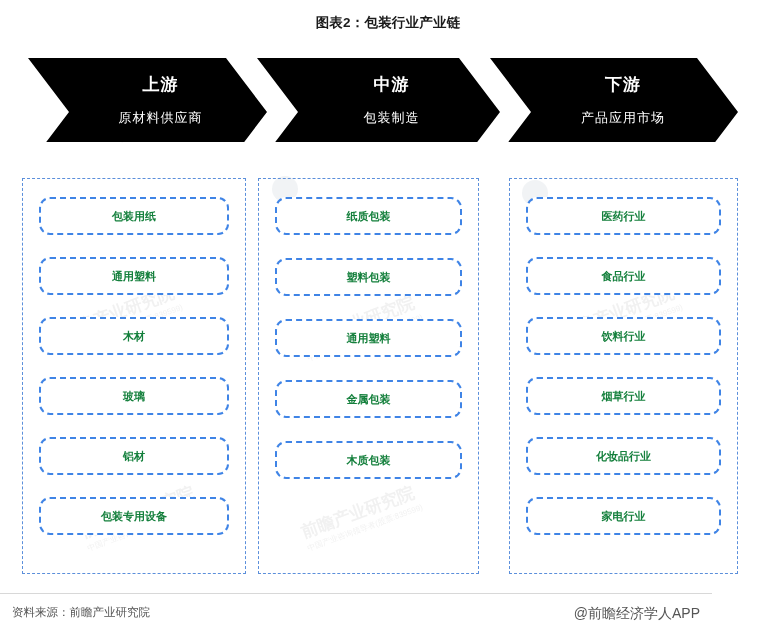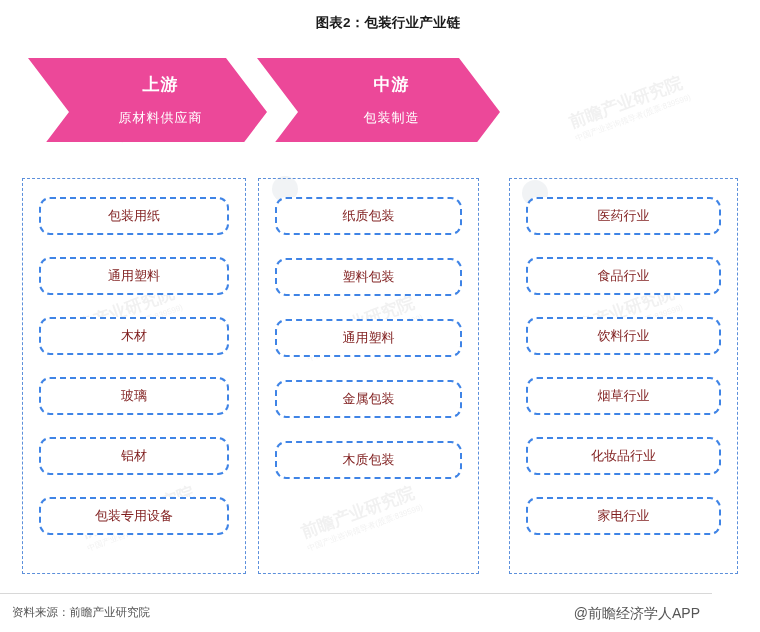--- a/index.html
+++ b/index.html
@@ -35,21 +35,21 @@
     position: absolute;
     top: 58px;
     left: 28px;
     width: 710px;
     height: 108px;
   }
   .arrow {
     position: absolute;
     top: 0;
     height: 84px;
-    background: #ec4899;
+    background: #000000;
     color: #ffffff;
     display: flex;
     flex-direction: column;
     align-items: center;
     justify-content: center;
     box-sizing: border-box;
   }
   .arrow-1 {
     left: 0;
     width: 239px;
@@ -112,25 +112,26 @@
   .col-2 { left: 258px; width: 221px; }
   .col-3 { left: 509px; width: 229px; }
 
   .chip {
     height: 38px;
     border: 2px dashed #3f84e6;
     border-radius: 11px;
     display: flex;
     align-items: center;
     justify-content: center;
-    font-size: 13px;
-    color: #7f1d1d;
+    font-size: 11px;
+    color: #15803d;
     margin-bottom: 22px;
     box-sizing: border-box;
     background: #ffffff;
+    font-weight: bold;
   }
   .col-2 .chip { margin-bottom: 23px; }
   .col-3 .chip { margin-bottom: 22px; }
 
   
   .footer {
     position: absolute;
     left: 0;
     bottom: 0;
     width: 712px;
@@ -221,20 +222,26 @@
     </div>
   </div>
 
   <div class="arrow arrow-2">
     <div class="arrow-inner">
       <div class="arrow-stage">中游</div>
       <div class="arrow-desc">包装制造</div>
     </div>
   </div>
 
+  <div class="arrow arrow-3">
+    <div class="arrow-inner">
+      <div class="arrow-stage">下游</div>
+      <div class="arrow-desc">产品应用市场</div>
+    </div>
+  </div>
 
 </div>
 
 <div class="columns">
 
   <div class="column col-1">
     <div class="chip">包装用纸</div>
     <div class="chip">通用塑料</div>
     <div class="chip">木材</div>
     <div class="chip">玻璃</div>

